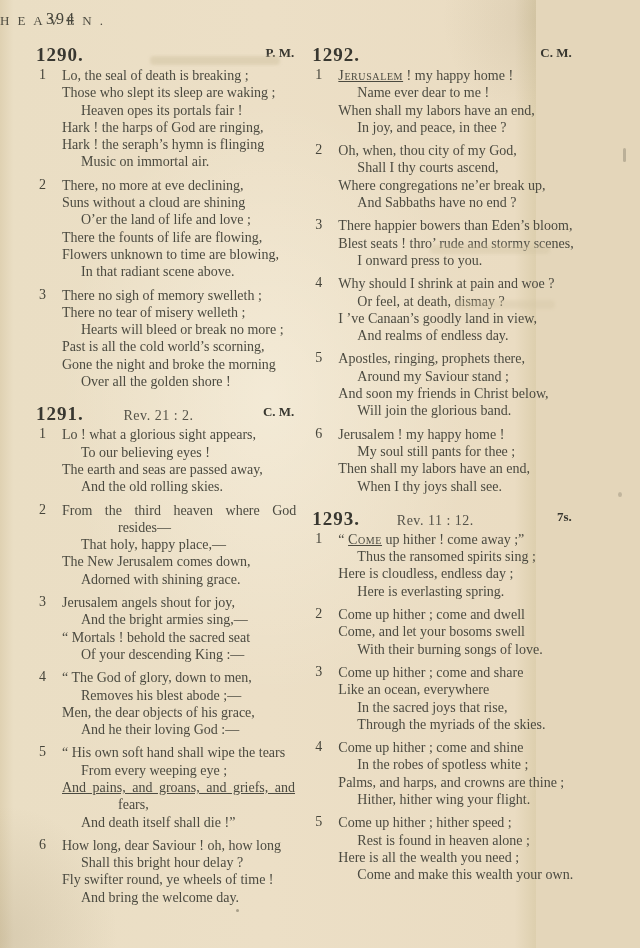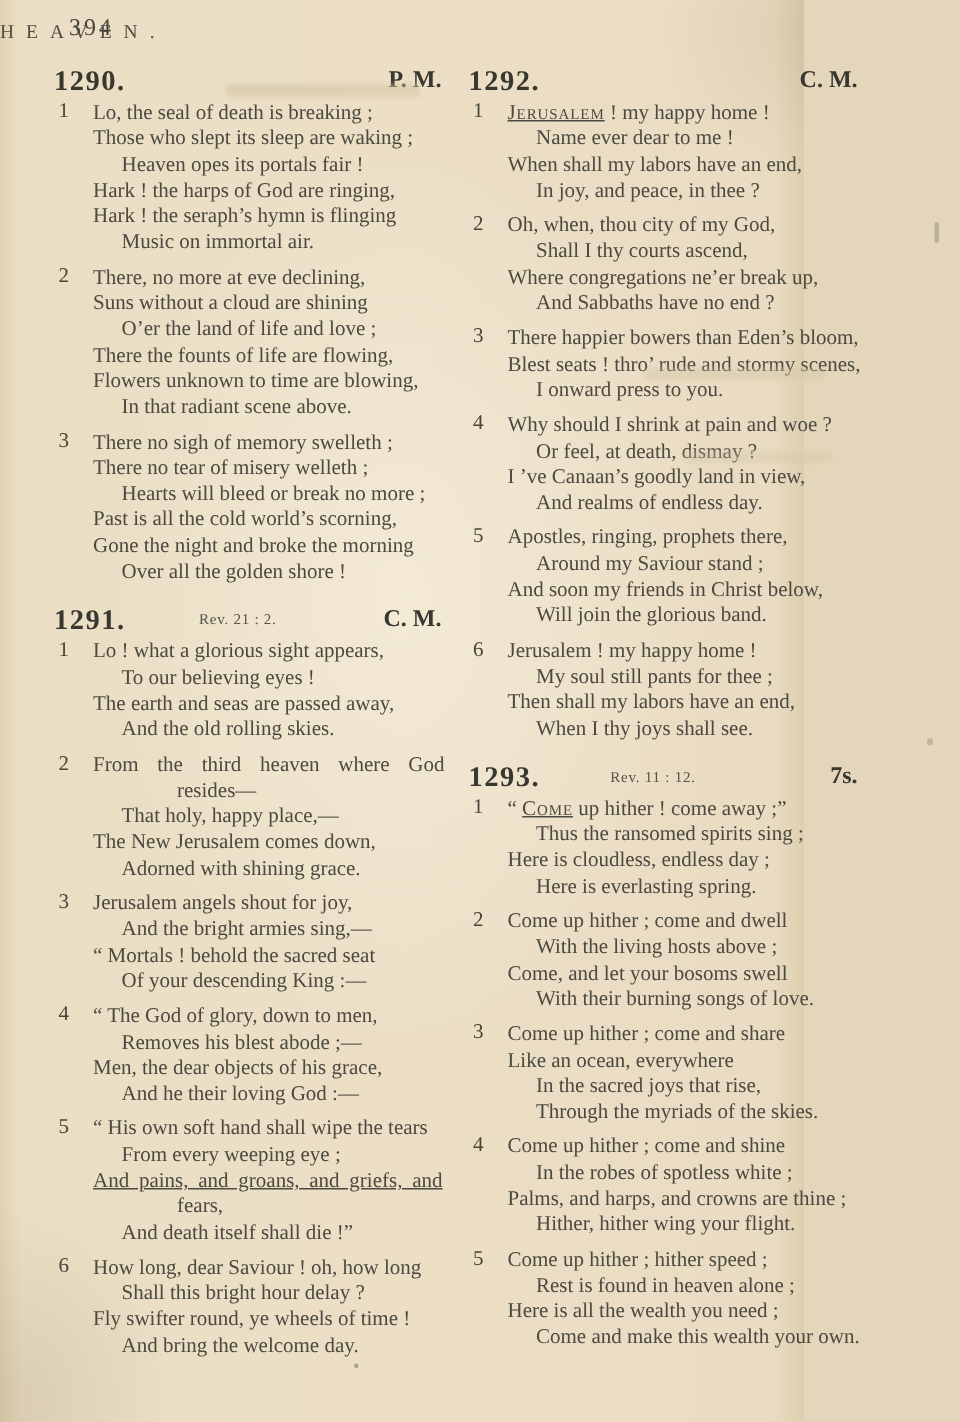--- a/index.html
+++ b/index.html
@@ -29,22 +29,22 @@
   .cols{position:absolute;top:44px;left:36px;right:12px;bottom:4px;display:flex;}
   .col{width:292px;}
   .col.right{flex:1;padding-left:2px;}
   .divider{width:1px;background:linear-gradient(#978e7b,#8d8472 80%,rgba(141,132,114,0));
     margin:2px 9px 36px 5px;}
   
   .hymn + .hymn{margin-top:13px;}
   .hymn-heading{position:relative;height:21px;margin-bottom:2px;}
   .hymn-number{font-weight:bold;font-size:19px;letter-spacing:1px;color:#383730;}
   .hymn-ref{position:absolute;left:44%;top:5px;transform:translateX(-50%);
-    font-size:10px;letter-spacing:0.5px;color:#55534a;white-space:nowrap;padding-left:16px;}
-  .hymn-meter{position:absolute;right:2px;top:1px;font-weight:bold;font-size:16px;color:#383730;}
+    font-size:14px;letter-spacing:0.5px;color:#55534a;white-space:nowrap;padding-left:16px;}
+  .hymn-meter{position:absolute;right:2px;top:1px;font-weight:bold;font-size:13px;color:#383730;}
   .verse{position:relative;padding-left:26px;margin-bottom:6px;}
   .vnum{position:absolute;left:3px;top:0;font-size:14px;color:#46453b;}
   .line{font-size:14px;line-height:17.3px;white-space:nowrap;}
   .line.i1{margin-left:19px;}
   .line.i2{margin-left:56px;}
   .sc{font-variant:small-caps;letter-spacing:0.6px;text-decoration:underline;}
   
   .speck{position:absolute;background:#6f6a58;border-radius:50%;opacity:.55;}
   .ghost{position:absolute;height:9px;border-radius:4px;background:#d3c5a4;
     filter:blur(1.5px);opacity:.55;}
@@ -190,21 +190,20 @@
           <div class="verse">
             <span class="vnum">1</span>
             <div class="line i0">“ <span class="sc">Come</span> up hither !  come away ;”</div>
             <div class="line i1">Thus the ransomed spirits sing ;</div>
             <div class="line i0">Here is cloudless, endless day ;</div>
             <div class="line i1">Here is everlasting spring.</div>
           </div>
           <div class="verse">
             <span class="vnum">2</span>
             <div class="line i0">Come up hither ;  come and dwell</div>
-            <div class="line i1">With the living hosts above ;</div>
             <div class="line i0">Come, and let your bosoms swell</div>
             <div class="line i1">With their burning songs of love.</div>
           </div>
           <div class="verse">
             <span class="vnum">3</span>
             <div class="line i0">Come up hither ;  come and share</div>
             <div class="line i0">Like an ocean, everywhere</div>
             <div class="line i1">In the sacred joys that rise,</div>
             <div class="line i1">Through the myriads of the skies.</div>
           </div>

